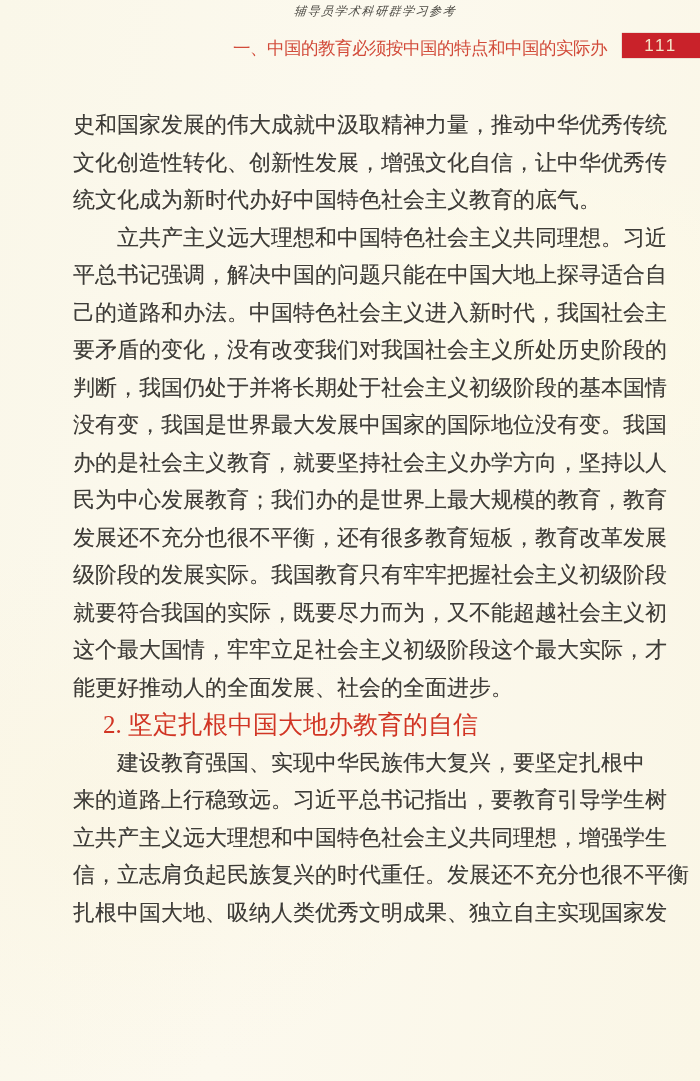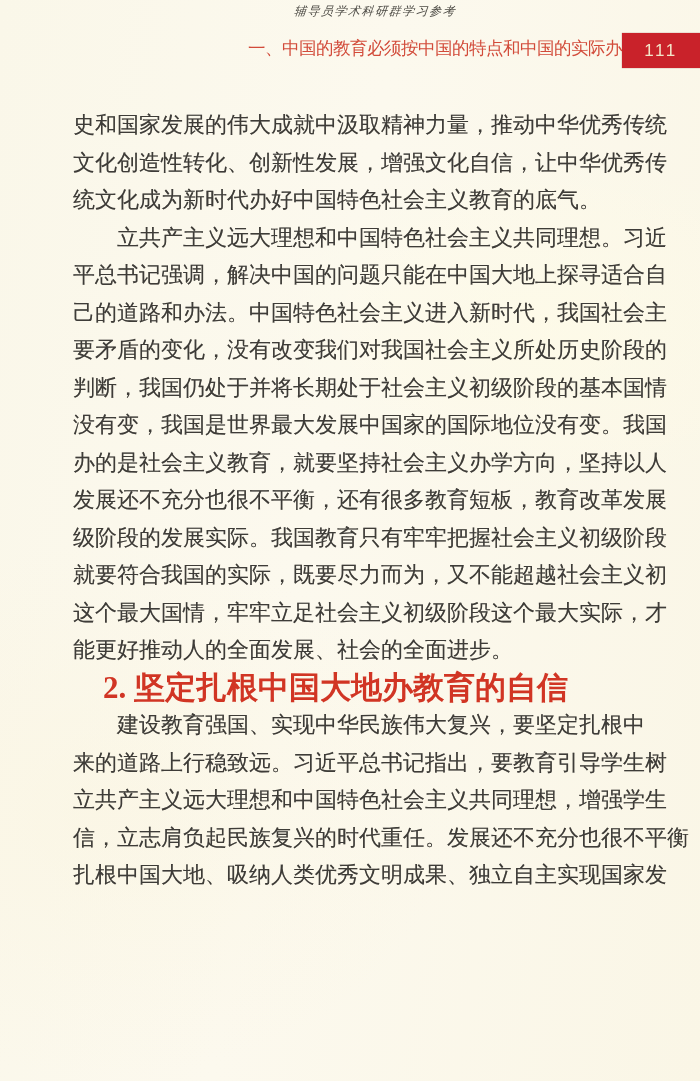--- a/index.html
+++ b/index.html
@@ -22,31 +22,31 @@
     top: 3px; left: 294px;
     font-size: 12px;
     font-style: italic;
     color: #4d4b45;
     letter-spacing: 1.5px;
     white-space: nowrap;
     transform: skewX(-6deg);
   }
   .running-title {
     position: absolute;
-    top: 36px; left: 248px;
+    top: 36px; left: 233px;
     font-size: 17.5px;
     color: #d24b3a;
     letter-spacing: -0.5px;
     white-space: nowrap;
     text-align: right;
   }
   .page-box {
     position: absolute;
     top: 33px; left: 622px;
-    width: 78px; height: 35px;
+    width: 78px; height: 25px;
     background: #c9222a;
     box-shadow: 0 0 1px rgba(120,20,20,0.6);
     display: flex; align-items: center; justify-content: center;
   }
   .page-box .num {
     font-family: "Liberation Sans", sans-serif;
     font-size: 17px;
     color: #f3e6c9;
     letter-spacing: 2.5px;
   }
@@ -62,22 +62,22 @@
     font-size: 22px;
     color: #3e3c38;
     white-space: nowrap;
     text-shadow: 0 0 0.4px rgba(62,60,56,0.45);
   }
   .line.indent { text-indent: 44px; }
   .heading {
     height: 37.5px;
     line-height: 38px;
     padding-left: 30px;
-    font-size: 31px;
-    font-weight: bold;
+    font-size: 25px;
+    font-weight: normal;
     color: #d13524;
     white-space: nowrap;
   }
 </style>
 </head>
 <body>
 
 <div class="page">
 
   <div class="watermark">辅导员学术科研群学习参考</div>
@@ -93,20 +93,21 @@
       <div class="line">史和国家发展的伟大成就中汲取精神力量，推动中华优秀传统</div>
       <div class="line">文化创造性转化、创新性发展，增强文化自信，让中华优秀传</div>
       <div class="line">统文化成为新时代办好中国特色社会主义教育的底气。</div>
       <div class="line indent">立共产主义远大理想和中国特色社会主义共同理想。习近</div>
       <div class="line">平总书记强调，解决中国的问题只能在中国大地上探寻适合自</div>
       <div class="line">己的道路和办法。中国特色社会主义进入新时代，我国社会主</div>
       <div class="line">要矛盾的变化，没有改变我们对我国社会主义所处历史阶段的</div>
       <div class="line">判断，我国仍处于并将长期处于社会主义初级阶段的基本国情</div>
       <div class="line">没有变，我国是世界最大发展中国家的国际地位没有变。我国</div>
       <div class="line">办的是社会主义教育，就要坚持社会主义办学方向，坚持以人</div>
+      <div class="line">民为中心发展教育；我们办的是世界上最大规模的教育，教育</div>
       <div class="line">发展还不充分也很不平衡，还有很多教育短板，教育改革发展</div>
       <div class="line">级阶段的发展实际。我国教育只有牢牢把握社会主义初级阶段</div>
       <div class="line">就要符合我国的实际，既要尽力而为，又不能超越社会主义初</div>
       <div class="line">这个最大国情，牢牢立足社会主义初级阶段这个最大实际，才</div>
       <div class="line">能更好推动人的全面发展、社会的全面进步。</div>
       <div class="heading">2. 坚定扎根中国大地办教育的自信</div>
       <div class="line indent">建设教育强国、实现中华民族伟大复兴，要坚定扎根中</div>
       <div class="line">来的道路上行稳致远。习近平总书记指出，要教育引导学生树</div>
       <div class="line">立共产主义远大理想和中国特色社会主义共同理想，增强学生</div>
       <div class="line">信，立志肩负起民族复兴的时代重任。发展还不充分也很不平衡</div>

